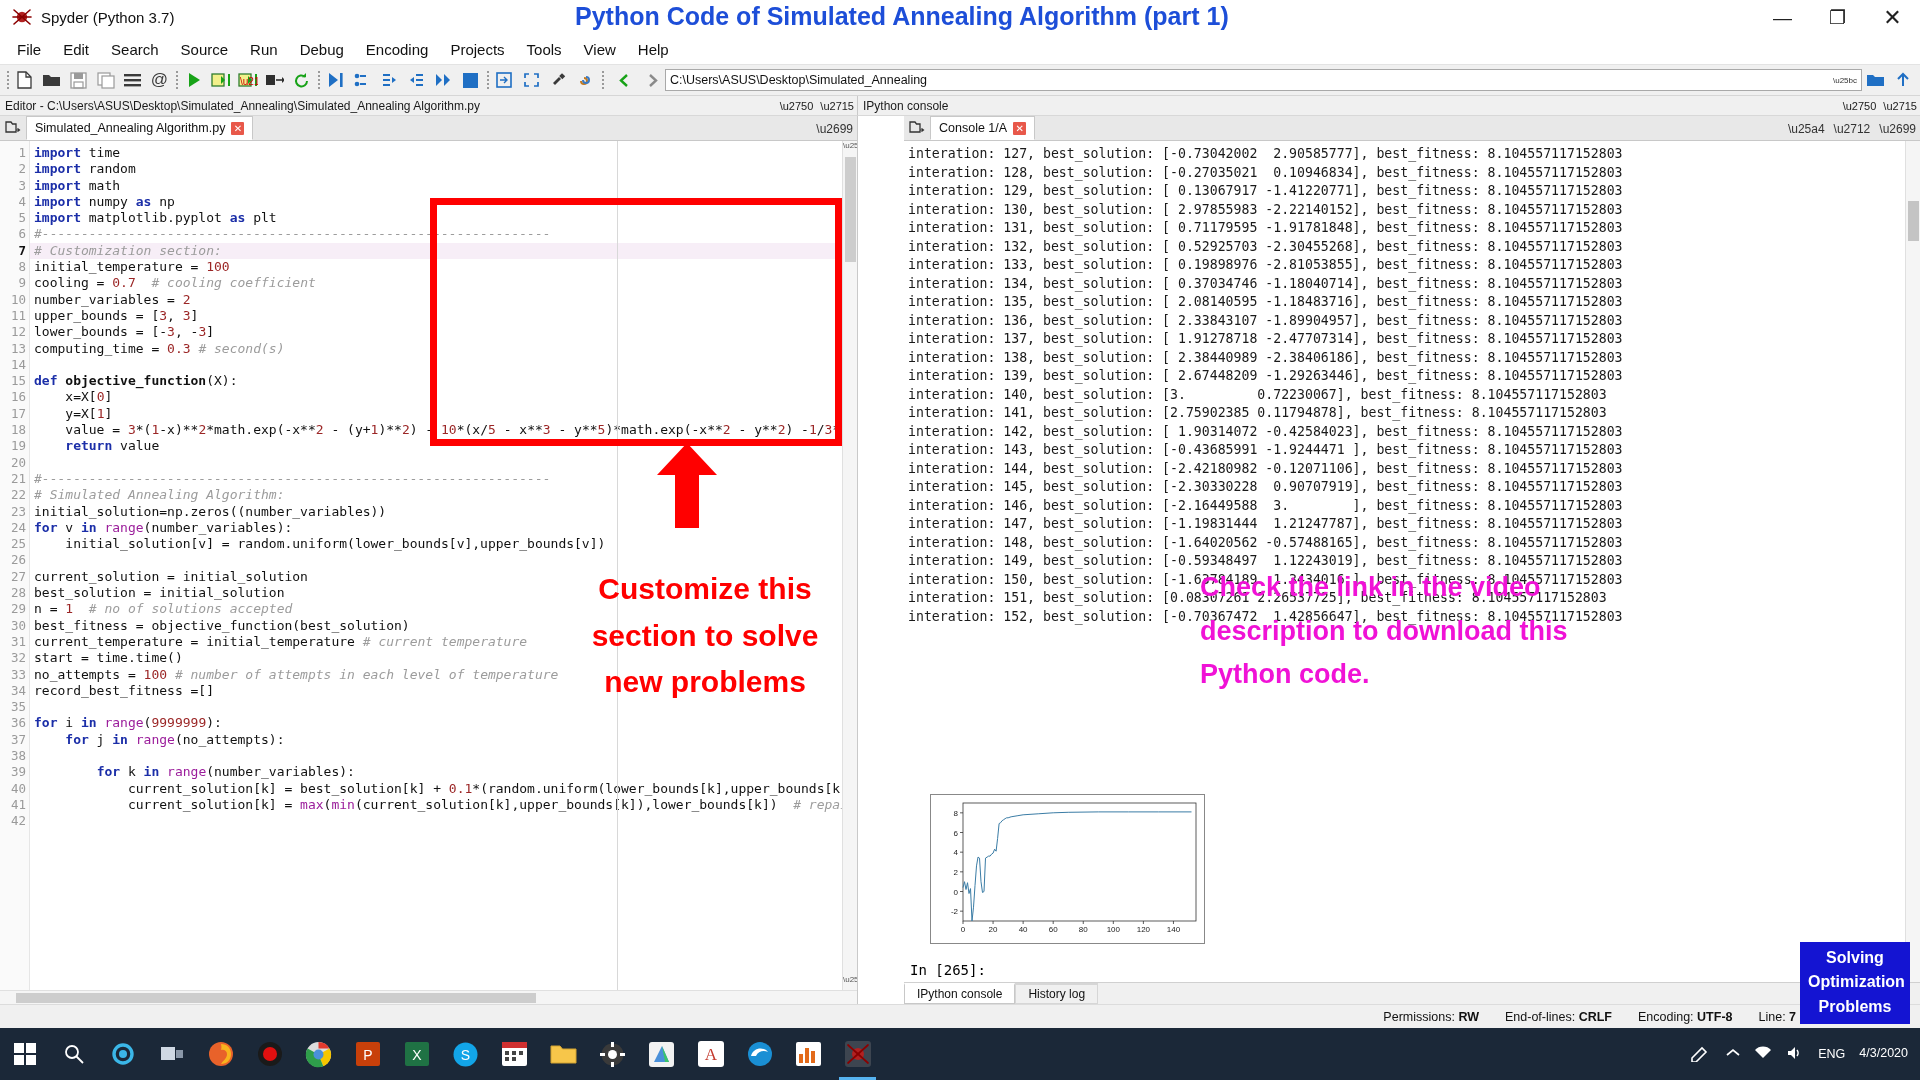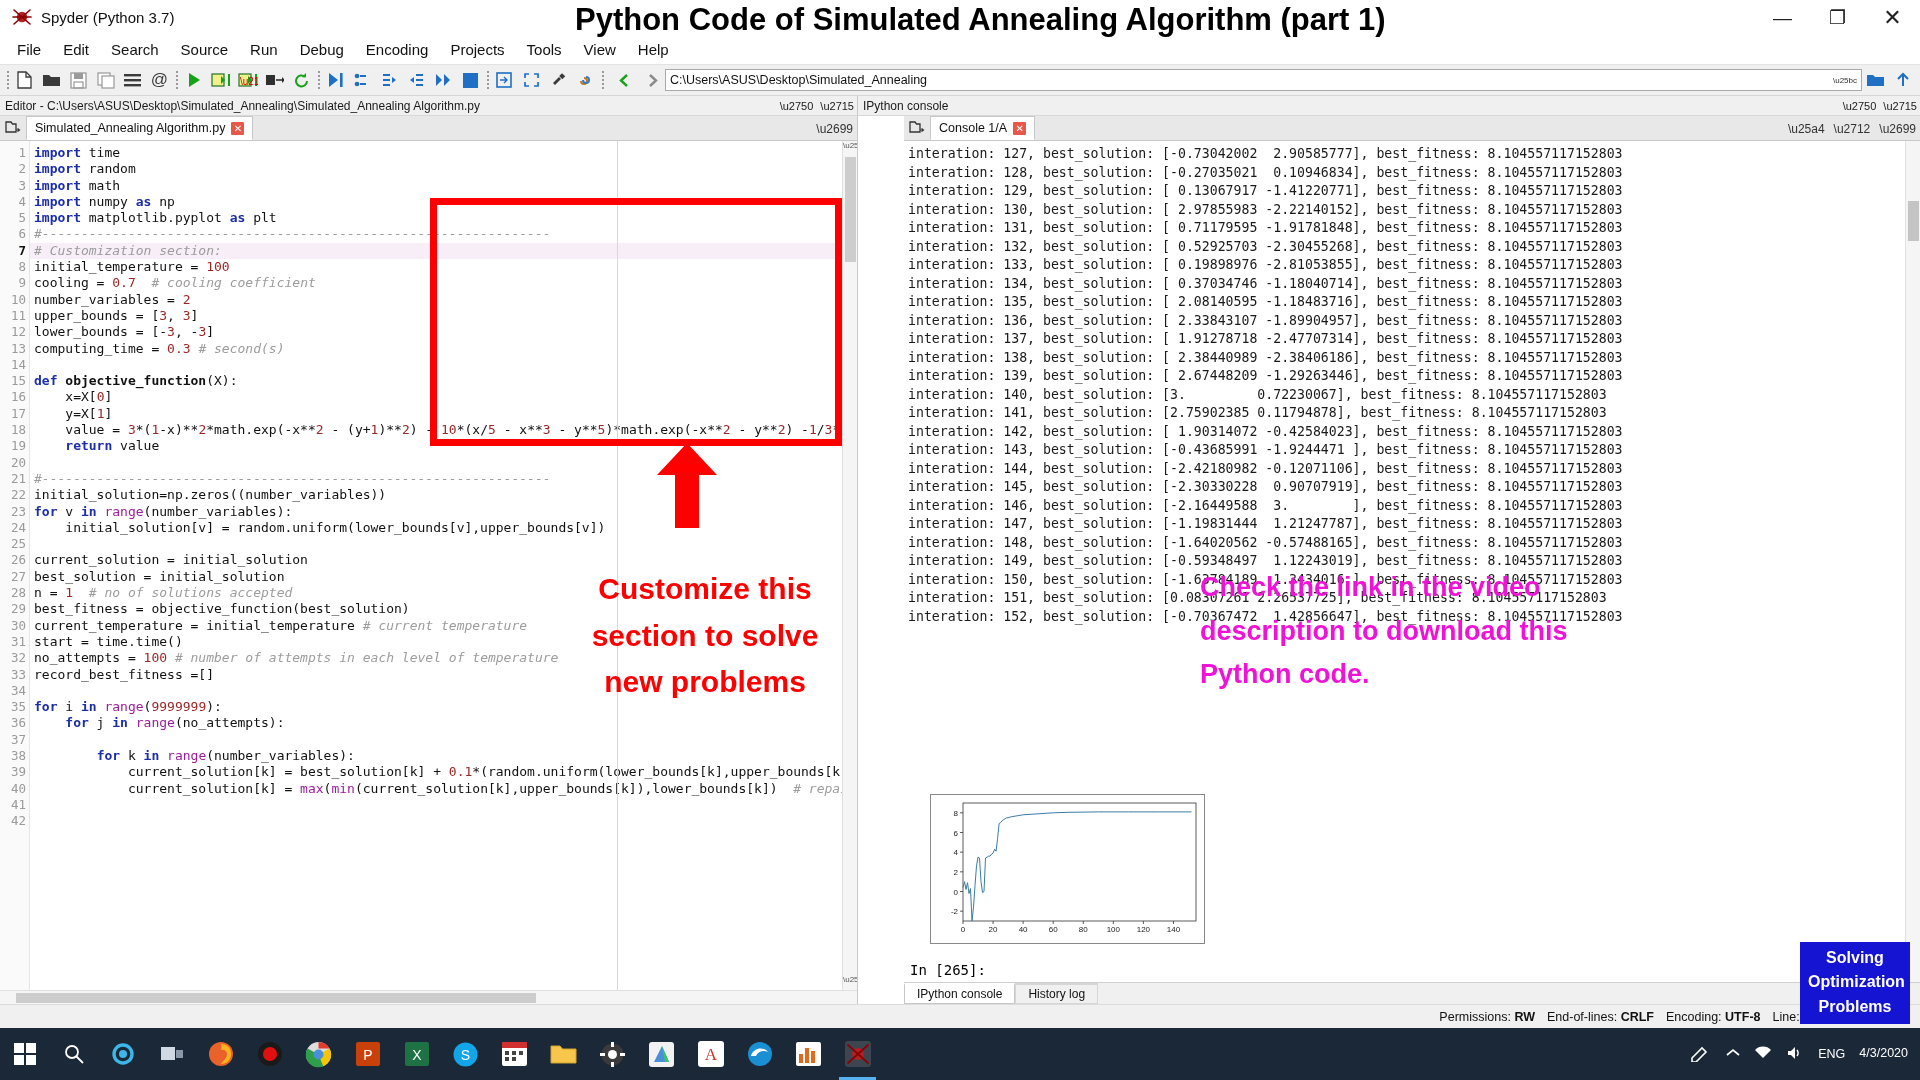--- a/index.html
+++ b/index.html
@@ -99,33 +99,33 @@
   .inprompt{font-family:"DejaVu Sans Mono", monospace;font-size:14px;color:#000000;padding-left:6px;}
   .conbottomtabs{height:22px;background:#f0f0f0;display:flex;align-items:stretch;flex:none;border-top:1px solid #d0d0d0;}
   .btab{font-size:12px;color:#111;padding:0 12px;display:flex;align-items:center;background:#fff;border:1px solid #c8c8c8;border-top:2px solid #fff;}
   .btab.inactive{background:#f0f0f0;border-color:#d6d6d6;}
 
   
   .plotwrap{position:absolute; left:26px; bottom:38px; width:275px; height:150px; border:1px solid #888; background:#fff;}
 
   
   .statusbar{height:24px;background:#f0f0f0;display:flex;align-items:center;justify-content:flex-end;
-             gap:12px;padding-right:34px;font-size:12.5px;color:#111;flex:none;border-top:1px solid #dcdcdc;}
+             gap:26px;padding-right:34px;font-size:12.5px;color:#111;flex:none;border-top:1px solid #dcdcdc;}
   .statusbar b{font-weight:bold;}
 
   
   .taskbar{height:52px;background:#1b2838;display:flex;align-items:center;flex:none;position:relative;}
   .tb-item{width:49px;height:52px;display:flex;align-items:center;justify-content:center;flex:none;position:relative;}
   .tb-item.active::after{content:"";position:absolute;bottom:0;left:6px;right:6px;height:3px;background:#56b3f0;}
   .tray{position:absolute;right:0;height:52px;display:flex;align-items:center;gap:14px;padding-right:12px;color:#fff;font-size:12.5px;}
   .clock{display:flex;flex-direction:column;align-items:flex-start;line-height:1.25;font-size:12.5px;}
 
   
   .ann{position:absolute;pointer-events:none;}
-  .ann-title{top:2px;left:575px;font-size:31px;font-weight:bold;color:#000000;white-space:nowrap;}
+  .ann-title{top:2px;left:575px;font-size:25px;font-weight:bold;color:#1d4ed8;white-space:nowrap;}
   .redbox{top:198px;left:430px;width:412px;height:248px;border:7px solid #f00;}
   .arrow-wrap{top:443px;left:655px;width:64px;height:85px;}
   .ann-red-text{top:566px;left:575px;width:260px;font-size:30px;font-weight:bold;color:#f00;line-height:1.55;text-align:center;}
   .ann-magenta{top:566px;left:1200px;width:390px;font-size:27px;font-weight:bold;color:#f012d6;line-height:1.62;}
   .badge{position:absolute;right:10px;bottom:56px;width:110px;background:#1414d2;color:#fff;
          font-size:16px;font-weight:bold;text-align:center;padding:4px 8px;line-height:1.55;}
 </style>
 </head>
 <body>
 
@@ -425,20 +425,21 @@
             <div class="cl">lower_bounds = [-<span class="num">3</span>, -<span class="num">3</span>]</div>
             <div class="cl">computing_time = <span class="num">0.3</span> <span class="cm"># second(s)</span></div>
             <div class="cl">&nbsp;</div>
             <div class="cl"><span class="kw">def</span> <span class="fn">objective_function</span>(X):</div>
             <div class="cl">    x=X[<span class="num">0</span>]</div>
             <div class="cl">    y=X[<span class="num">1</span>]</div>
             <div class="cl">    value = <span class="num">3</span>*(<span class="num">1</span>-x)**<span class="num">2</span>*math.exp(-x**<span class="num">2</span> - (y+<span class="num">1</span>)**<span class="num">2</span>) - <span class="num">10</span>*(x/<span class="num">5</span> - x**<span class="num">3</span> - y**<span class="num">5</span>)*math.exp(-x**<span class="num">2</span> - y**<span class="num">2</span>) -<span class="num">1</span>/<span class="num">3</span>*math.</div>
             <div class="cl">    <span class="kw">return</span> value</div>
             <div class="cl">&nbsp;</div>
             <div class="cl"><span class="cm">#-----------------------------------------------------------------</span></div>
+            <div class="cl"><span class="cm"># Simulated Annealing Algorithm:</span></div>
             <div class="cl">initial_solution=np.zeros((number_variables))</div>
             <div class="cl"><span class="kw">for</span> v <span class="kw">in</span> <span class="bi">range</span>(number_variables):</div>
             <div class="cl">    initial_solution[v] = random.uniform(lower_bounds[v],upper_bounds[v])</div>
             <div class="cl">&nbsp;</div>
             <div class="cl">current_solution = initial_solution</div>
             <div class="cl">best_solution = initial_solution</div>
             <div class="cl">n = <span class="num">1</span>  <span class="cm"># no of solutions accepted</span></div>
             <div class="cl">best_fitness = objective_function(best_solution)</div>
             <div class="cl">current_temperature = initial_temperature <span class="cm"># current temperature</span></div>
             <div class="cl">start = time.time()</div>

